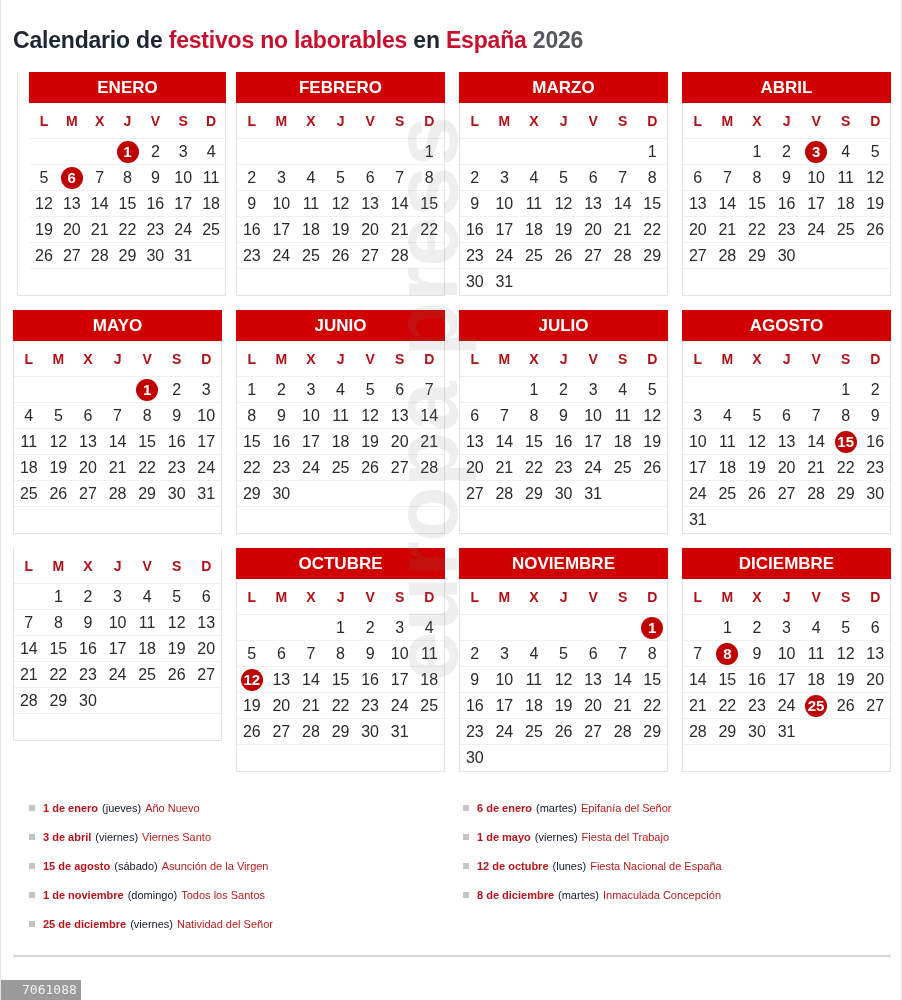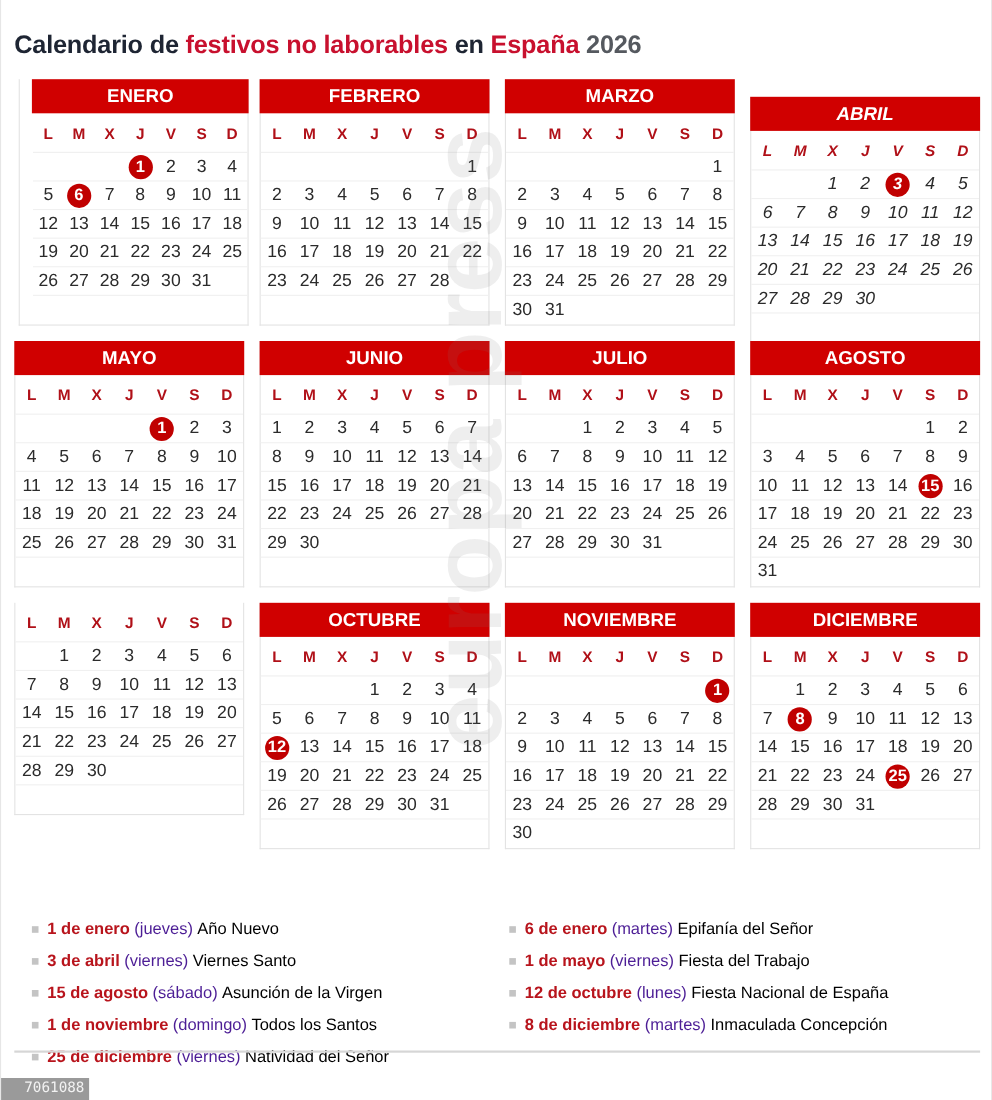--- a/index.html
+++ b/index.html
@@ -13,26 +13,26 @@
   .grid { position: absolute; left: 12px; top: 72px; width: 878px; }
   .month { position: absolute; width: 209px; border: 1px solid #e3e3e3; border-top: none; background: #fff; }
   .month-head { height: 31px; background: #d00000; color: #fff; font-weight: bold; font-size: 17px; text-align: center; line-height: 31px; margin: 0 -1px; }
   .dow { display: flex; height: 36px; align-items: center; border-bottom: 1px solid #efefef; }
   .dow span { flex: 1; text-align: center; color: #b01018; font-weight: bold; font-size: 14px; }
   .week { display: flex; height: 26px; align-items: center; border-bottom: 1px solid #f0f0f0; }
   .week:last-child { border-bottom: none; }
   .day { flex: 1; text-align: center; font-size: 16px; color: #2b2b2b; height: 22px; line-height: 22px; position: relative; }
   .day.hol span { display: inline-block; width: 22px; height: 22px; border-radius: 50%; background: #c00000; color: #fff; font-weight: bold; font-size: 15px; line-height: 22px; }
 
-  .legend { position: absolute; top: 830px; font-size: 15px; }
+  .legend { position: absolute; top: 793px; font-size: 11px; }
   .legend-item { height: 29px; display: flex; align-items: center; white-space: nowrap; }
   .legend-item .bullet { width: 6px; height: 6px; background: #c4c4c4; margin-right: 8px; }
   .legend-item .date { color: #b8141c; font-weight: bold; margin-right: 4px; }
-  .legend-item .weekday { color: #4c1d95; margin-right: 4px; }
-  .legend-item .name { color: #000000; }
+  .legend-item .weekday { color: #0f172a; margin-right: 4px; }
+  .legend-item .name { color: #b91c1c; }
 
   .divider { position: absolute; left: 12px; top: 955px; width: 878px; height: 2px; background: #d6d6d6; }
   .source { position: absolute; right: 14px; top: 970px; font-size: 12.5px; color: #505050; }
   .imgid { position: absolute; left: 0; top: 980px; width: 80px; height: 20px; background: #9a9a9a; color: #f2f2f2; font-family: "DejaVu Sans Mono", monospace; font-size: 13px; line-height: 20px; padding-left: 21px; }
   .watermark { position: absolute; left: 375px; top: 470px; transform: rotate(-90deg); transform-origin: center; font-size: 90px; font-weight: bold; color: rgba(120,120,120,0.13); white-space: nowrap; width: 420px; text-align: center; margin-left: -160px; margin-top: -50px; pointer-events: none; }
 </style>
 </head>
 <body>
 
 <div class="page">
@@ -230,21 +230,21 @@
         <div class="week">
           <div class="day">30</div>
           <div class="day">31</div>
           <div class="day"></div>
           <div class="day"></div>
           <div class="day"></div>
           <div class="day"></div>
           <div class="day"></div>
         </div>
       </div>
-      <div class="month" style="left: 669px; top: 16px; font-style: italic;">
+      <div class="month" style="left: 669px; top: 0px;">
         <div class="month-head">ABRIL</div>
         <div class="dow">
           <span>L</span>
           <span>M</span>
           <span>X</span>
           <span>J</span>
           <span>V</span>
           <span>S</span>
           <span>D</span>
         </div>

